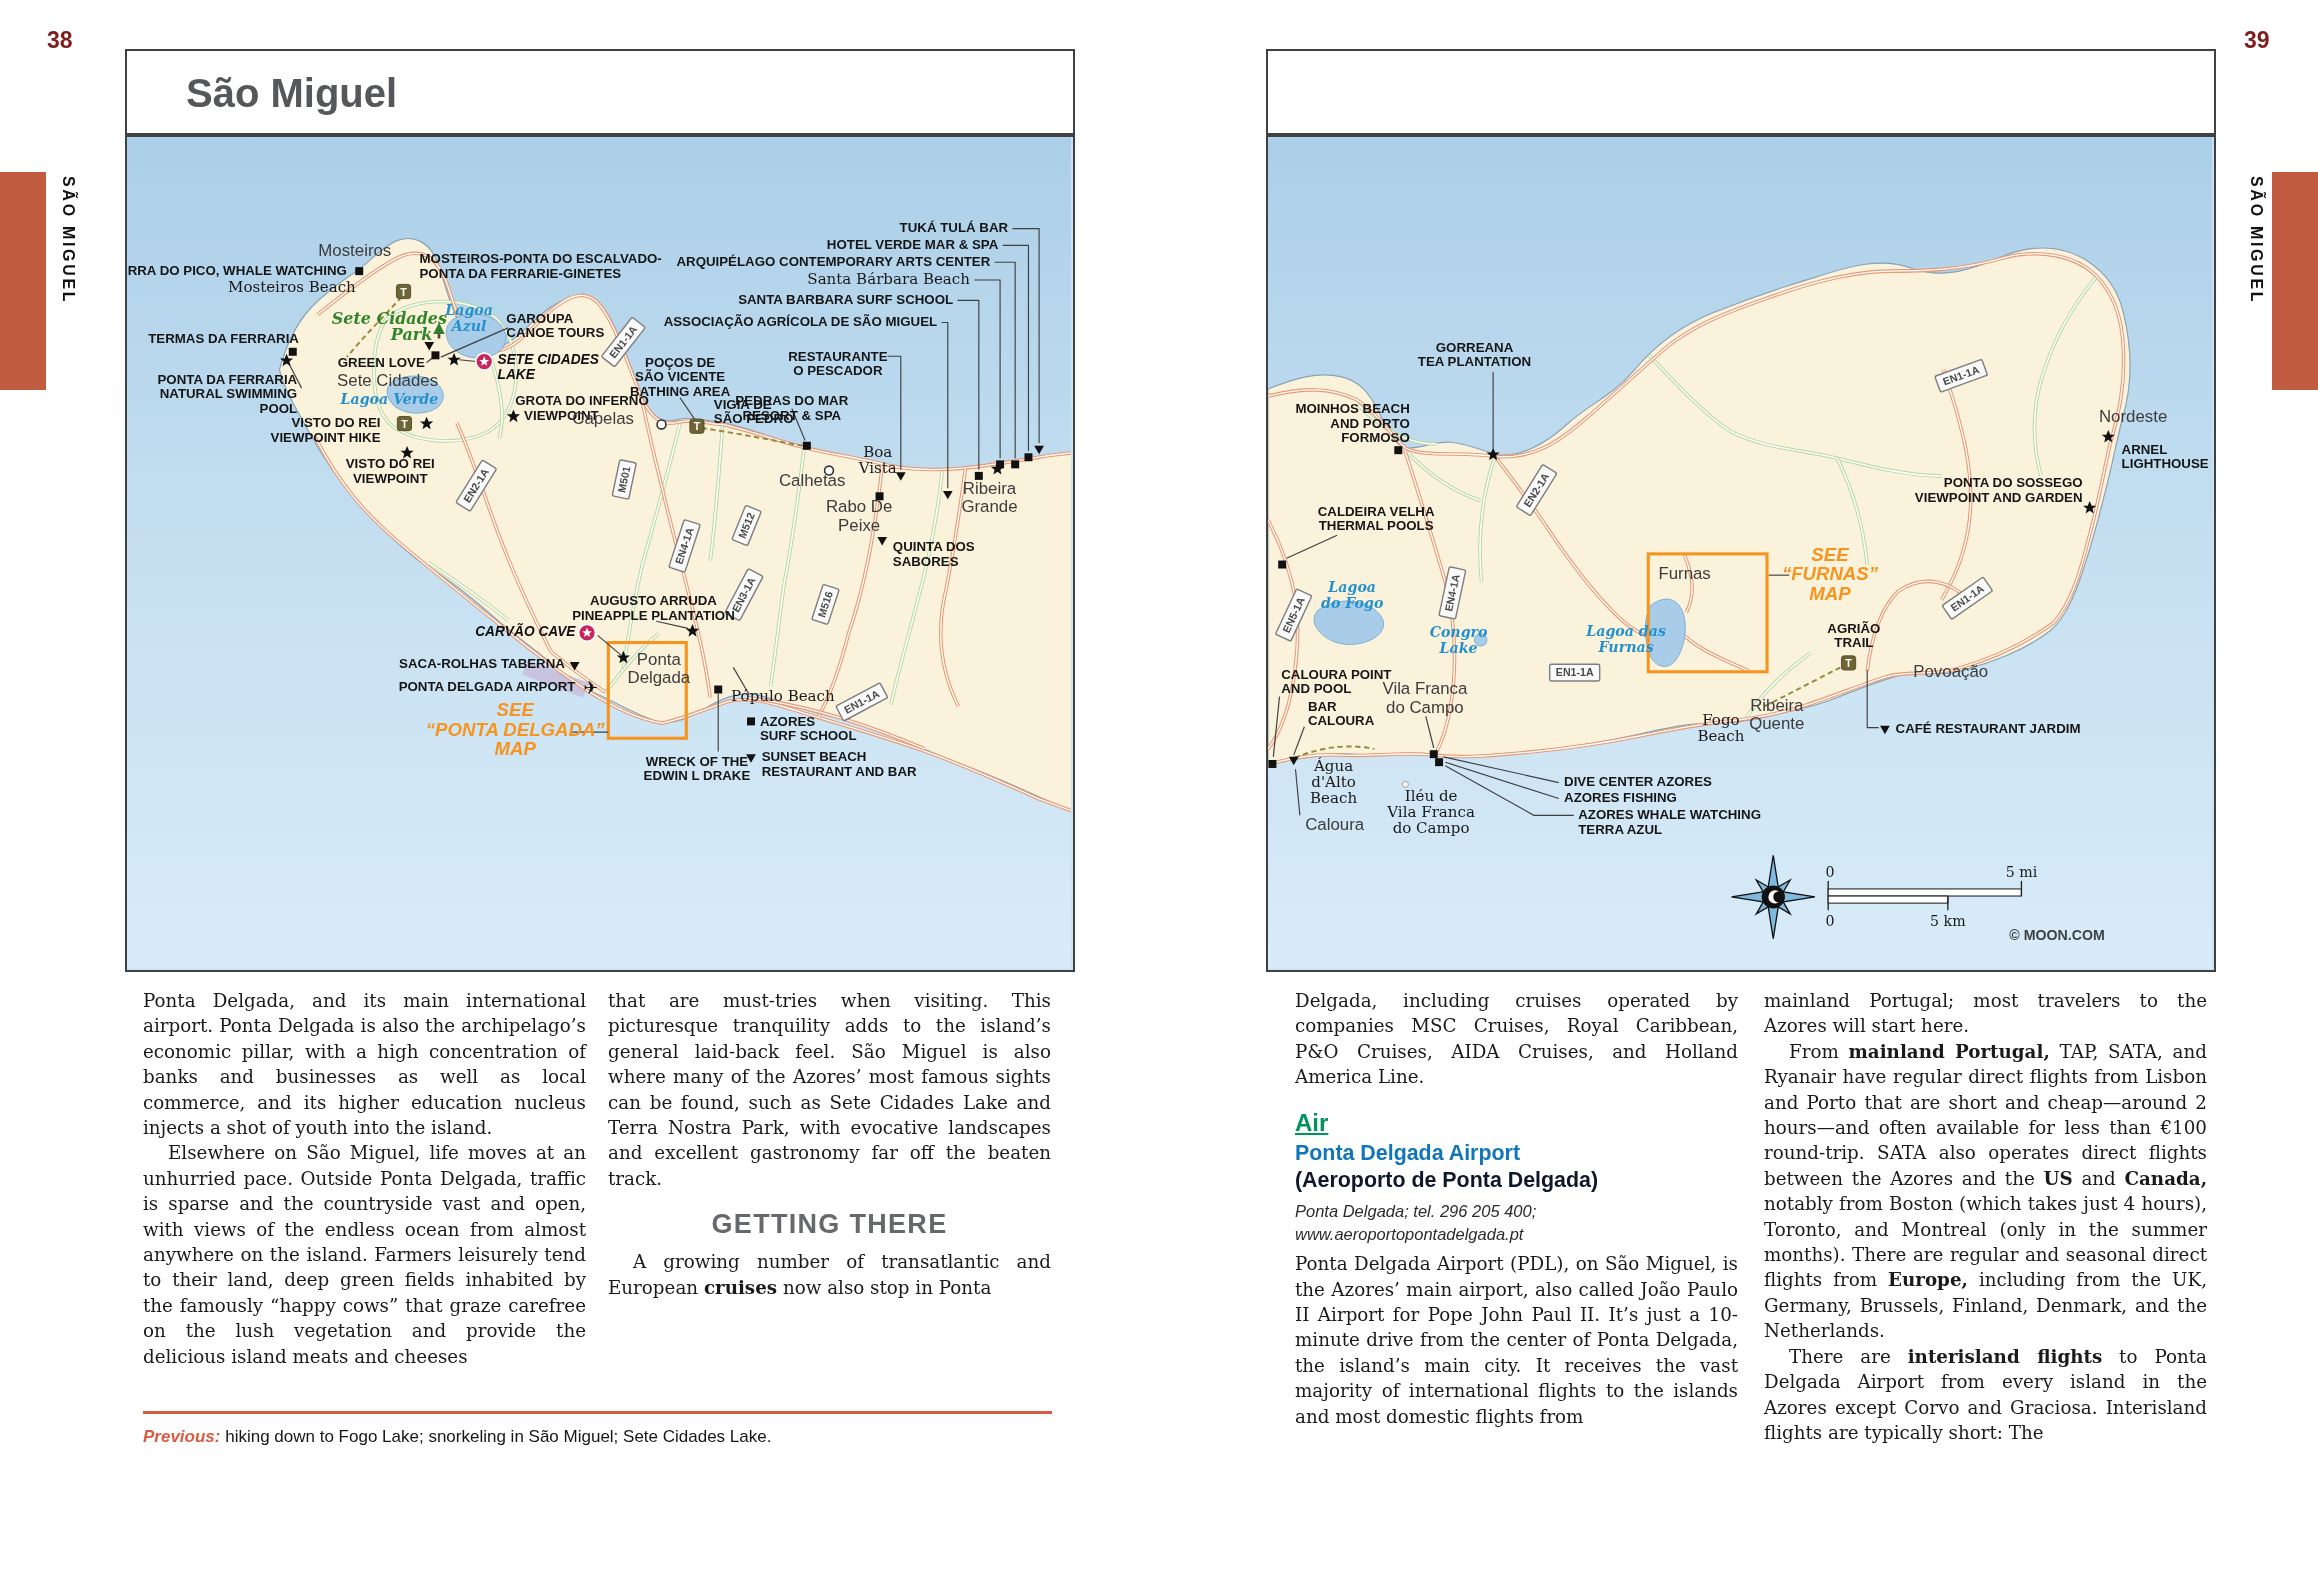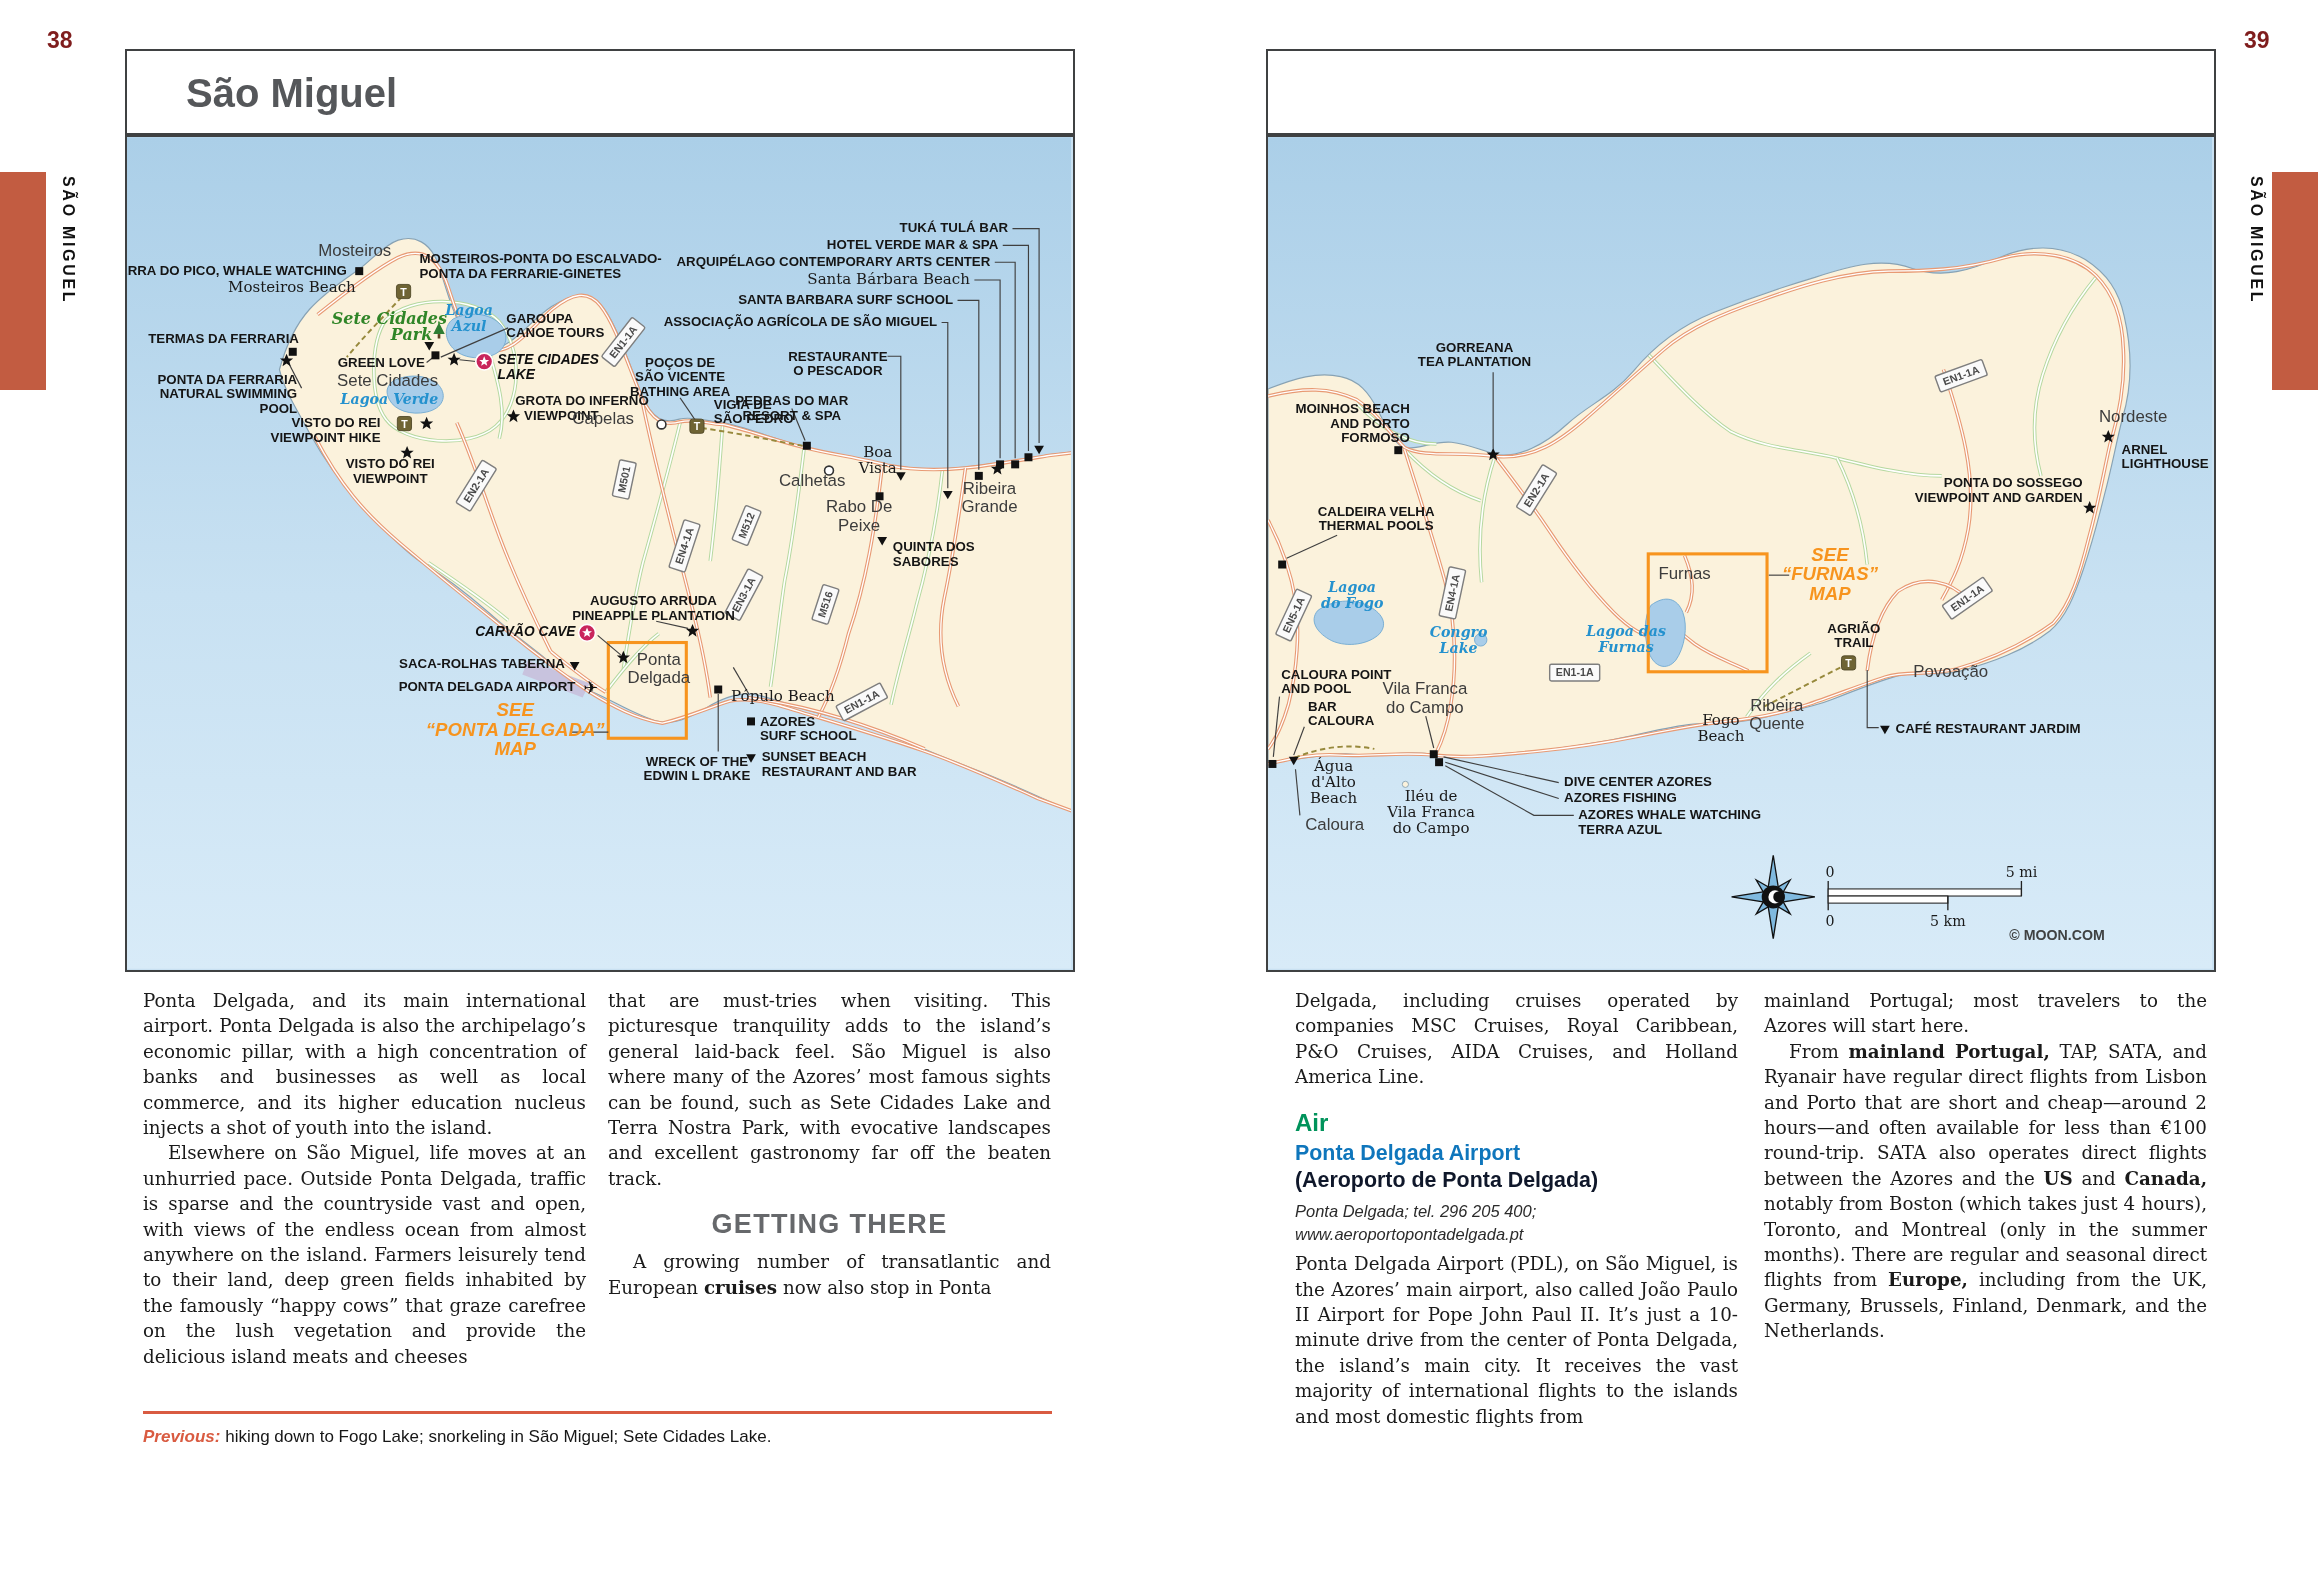--- a/index.html
+++ b/index.html
@@ -27,21 +27,21 @@
   .shieldtxt{font:bold 12px "Liberation Sans",sans-serif;fill:#4a4a4a;}
   .scalelbl{font:16px "DejaVu Serif",serif;fill:#1a1a1a;}
   .credit{font:bold 16px "Liberation Sans",sans-serif;fill:#3f4142;}
   .thT{font:bold 12px "Liberation Sans",sans-serif;fill:#fff;}
 
   
   .col{position:absolute;top:988px;width:443px;text-align:justify;color:#1a1a1a;}
   .col p.body{font:18.3px/25.4px "DejaVu Serif",serif;margin:0;}
   .col p.ind{text-indent:25px;}
   .col .ghead{font:bold 27px "Liberation Sans",sans-serif;color:#66686b;letter-spacing:1.3px;margin:18px 0 9px;text-align:center;}
-  .col .hgreen{font:bold 24px "Liberation Sans",sans-serif;color:#00935b;margin:19.6px 0 3.6px;text-align:left;}
+  .col .hgreen{font:bold 24px "Liberation Sans",sans-serif;color:#00935b;margin:19.6px 0 3.6px;text-align:left;text-decoration:underline;}
   .col .hblue{font:bold 21.4px "Liberation Sans",sans-serif;color:#0f76bc;margin:1.8px 0 1.8px;text-align:left;}
   .col .hbold{font:bold 21.4px "Liberation Sans",sans-serif;color:#0f172a;margin:0 0 7.1px;text-align:left;}
   .col .meta{font:italic 16.5px/23px "Liberation Sans",sans-serif;color:#2b2b2b;margin:0 0 5.4px;text-align:left;}
   .rule{position:absolute;left:143px;top:1411px;width:909px;height:2.7px;background:#d95b41;}
   .caption{position:absolute;left:143px;top:1427px;font:17px "Liberation Sans",sans-serif;color:#161616;}
   .caption b{color:#d95b41;font-style:italic;}
 </style>
 </head>
 <body>
 
@@ -421,19 +421,20 @@
     <p class="body">Delgada, including cruises operated by companies MSC Cruises, Royal Caribbean, P&amp;O Cruises, AIDA Cruises, and Holland America Line.</p>
     <div class="hgreen">Air</div>
     <div class="hblue">Ponta Delgada Airport</div>
     <div class="hbold">(Aeroporto de Ponta Delgada)</div>
     <div class="meta">Ponta Delgada; tel. 296 205 400; www.aeroportopontadelgada.pt</div>
     <p class="body">Ponta Delgada Airport (PDL), on São Miguel, is the Azores’ main airport, also called João Paulo II Airport for Pope John Paul II. It’s just a 10-minute drive from the center of Ponta Delgada, the island’s main city. It receives the vast majority of international flights to the islands and most domestic flights from</p>
   </div>
 <div class="col" style="left:1764px">
     <p class="body">mainland Portugal; most travelers to the Azores will start here.</p>
     <p class="body ind">From <b>mainland Portugal,</b> TAP, SATA, and Ryanair have regular direct flights from Lisbon and Porto that are short and cheap—around 2 hours—and often available for less than €100 round-trip. SATA also operates direct flights between the Azores and the <b>US</b> and <b>Canada,</b> notably from Boston (which takes just 4 hours), Toronto, and Montreal (only in the summer months). There are regular and seasonal direct flights from <b>Europe,</b> including from the UK, Germany, Brussels, Finland, Denmark, and the Netherlands.</p>
+    <p class="body ind">There are <b>interisland flights</b> to Ponta Delgada Airport from every island in the Azores except Corvo and Graciosa. Interisland flights are typically short: The</p>
   </div>
 
 <div class="rule"></div>
 <div class="caption">
   <b>Previous:</b><span> hiking down to Fogo Lake; snorkeling in São Miguel; Sete Cidades Lake.</span>
 </div>
 
 
 </body></html>

